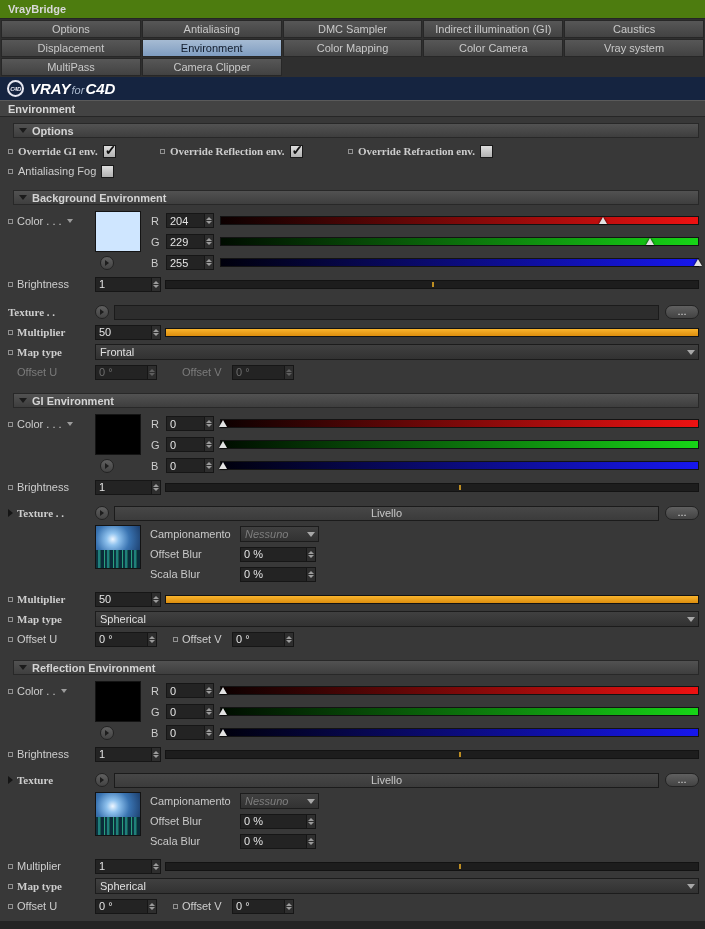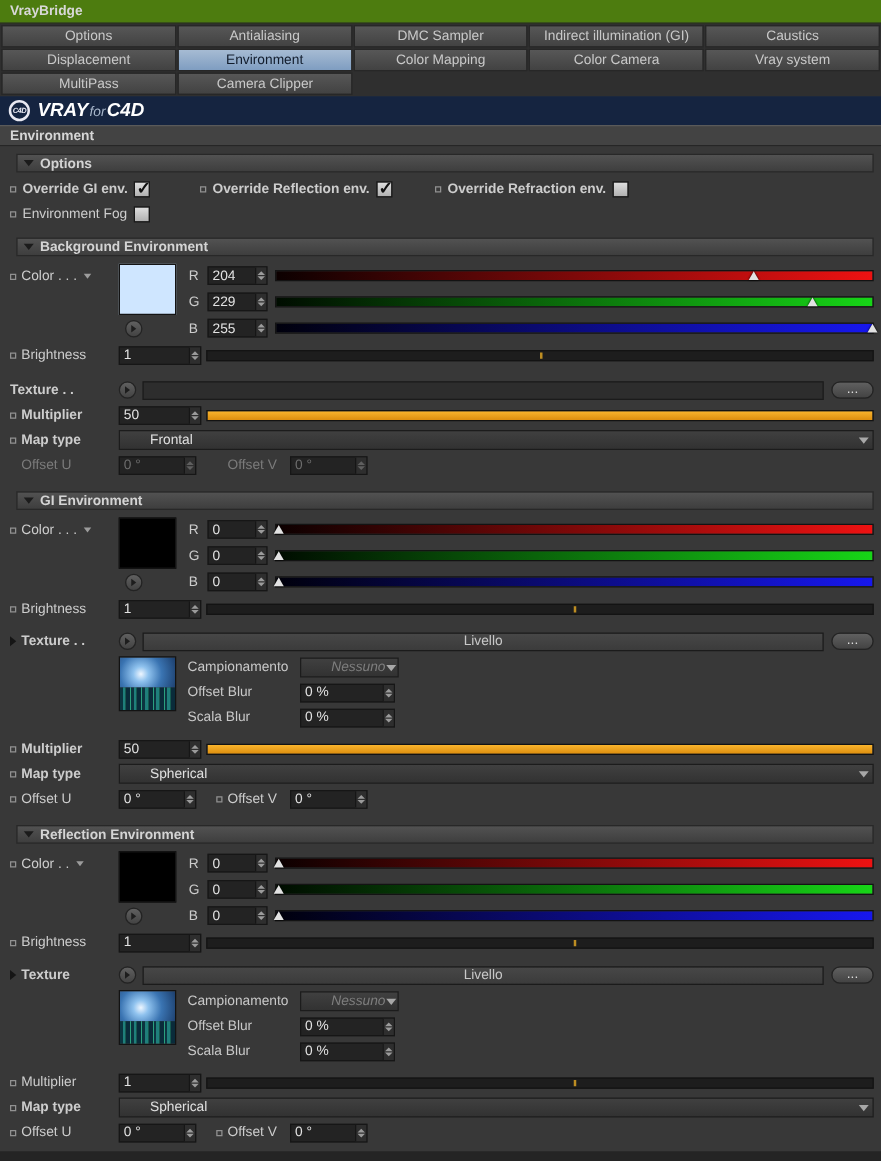--- a/index.html
+++ b/index.html
@@ -41,21 +41,21 @@
   
   .grouphdr { height:15px; flex:none; margin:3px 6px 3px 13px; background:linear-gradient(#525252,#3e3e3e);
     border:1px solid #282828; display:flex; align-items:center; gap:5px; padding:0 5px;
     font-weight:bold; color:#d4d4d4; cursor:default; }
   .tri-down { width:0; height:0; border-left:4px solid transparent; border-right:4px solid transparent; border-top:5px solid #1b1b1b; }
 
   
   .row { display:flex; align-items:center; height:20px; flex:none; padding:0 6px 0 8px; }
   .labelcol { width:87px; flex:none; display:flex; align-items:center; gap:4px; overflow:hidden; }
   .plbl { white-space:nowrap; color:#cdcdcd; }
-  .bold { font-weight:bold; }
+  .bold { font-weight:bold;font-family:Liberation Serif, serif; }
   .adot { width:5px; height:5px; flex:none; border:1px solid #919191; background:transparent; }
   .adot.hid { visibility:hidden; }
   .expand-tri { width:0; height:0; flex:none; border-top:4px solid transparent; border-bottom:4px solid transparent; border-left:5px solid #151515; }
   .mini-dd { width:0; height:0; border-left:3px solid transparent; border-right:3px solid transparent; border-top:4px solid #9c9c9c; margin-left:1px; }
 
   
   .field { height:15px; flex:none; background:#232323; border:1px solid #161616; display:flex; align-items:stretch; }
   .fv { flex:1; padding:0 3px; color:#e3e3e3; display:flex; align-items:center; white-space:nowrap; overflow:hidden; }
   .spin { width:9px; flex:none; border-left:1px solid #161616; background:#2e2e2e;
     display:flex; flex-direction:column; align-items:center; justify-content:center; gap:1px; }
@@ -80,21 +80,21 @@
     background:linear-gradient(#606060,#434343); display:flex; align-items:center; justify-content:center; margin-right:3px; }
   .tri-r { width:0; height:0; border-top:3px solid transparent; border-bottom:3px solid transparent; border-left:4px solid #1d1d1d; }
   .morebtn { width:34px; height:14px; flex:none; margin-left:6px; border-radius:7px; border:1px solid #232323;
     background:linear-gradient(#606060,#434343); color:#dcdcdc; display:flex; align-items:center; justify-content:center; padding-bottom:3px; }
   .texfield { height:15px; background:#2d2d2d; border:1px solid #1b1b1b; margin-left:2px;
     display:flex; align-items:center; justify-content:center; color:#c8c8c8; }
   .texfield.bar { background:linear-gradient(#474747,#3b3b3b); }
 
   
   .dropdown { height:16px; background:linear-gradient(#404040,#323232); border:1px solid #1c1c1c;
-    display:flex; align-items:center; padding-left:24px; color:#e0e0e0; }
+    display:flex; align-items:center; padding-left:4px; color:#e0e0e0; }
   .ddbtn { margin-left:auto; width:15px; align-self:stretch; display:flex; align-items:center; justify-content:center; }
   .ddarrow { width:0; height:0; border-left:4px solid transparent; border-right:4px solid transparent; border-top:5px solid #a8a8a8; }
   .dropdown.small { width:79px; flex:none;font-style:italic; }
   .dropdown.dim { color:#7e7e7e; }
 
   
   .checksrow { gap:0; }
   .checkitem { display:flex; align-items:center; gap:5px; }
   .ci1 { width:152px; } .ci2 { width:188px; }
   .checkbox { width:13px; height:13px; flex:none; border:1px solid #191919;
@@ -188,21 +188,21 @@
     </div>
     <div class="checkitem">
       <span class="adot"></span>
       <span class="plbl bold">Override Refraction env.</span>
       <span class="checkbox"></span>
     </div>
   </div>
   <div class="row checksrow">
     <div class="checkitem">
       <span class="adot"></span>
-      <span class="plbl">Environment Fog</span>
+      <span class="plbl">Antialiasing Fog</span>
       <span class="checkbox"></span>
     </div>
   </div>
 
   <div class="vgap6"></div>
 
   <div class="grouphdr">
     <span class="tri-down"></span>
     <span>Background Environment</span>
   </div>

